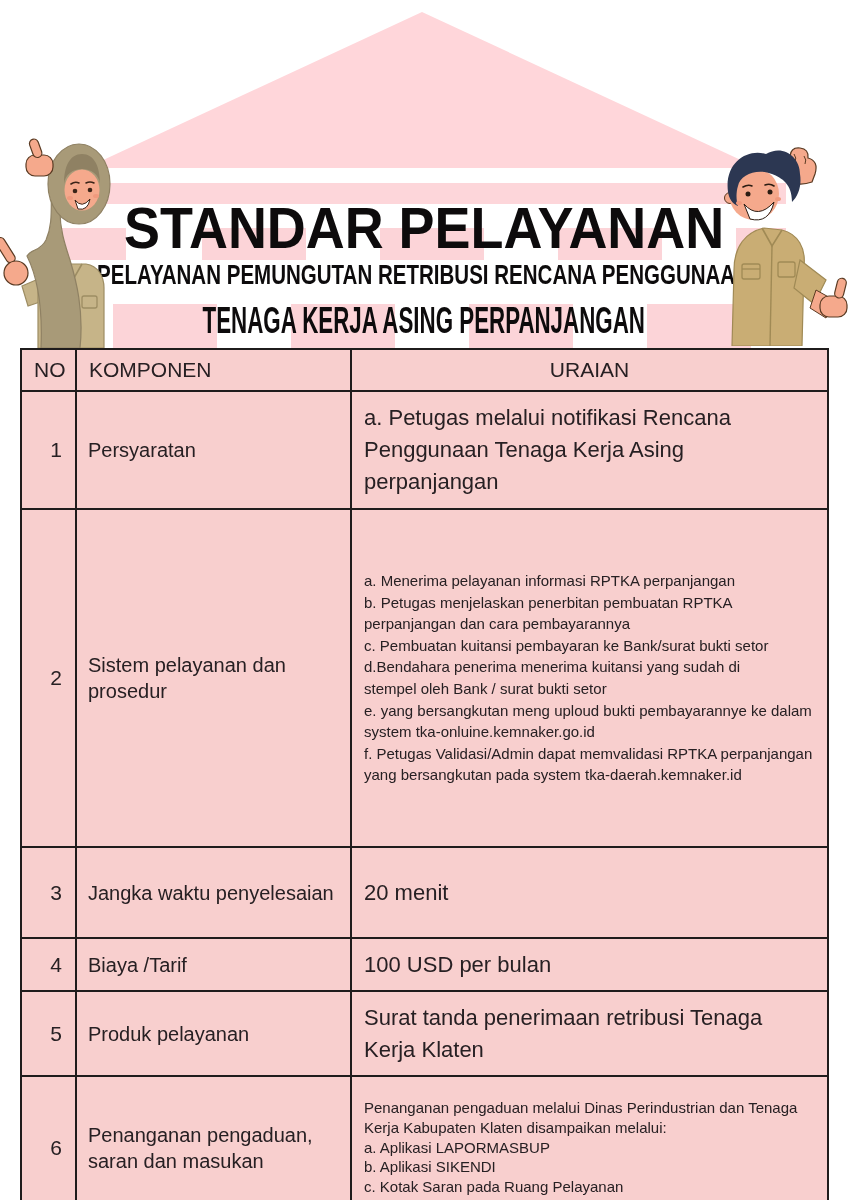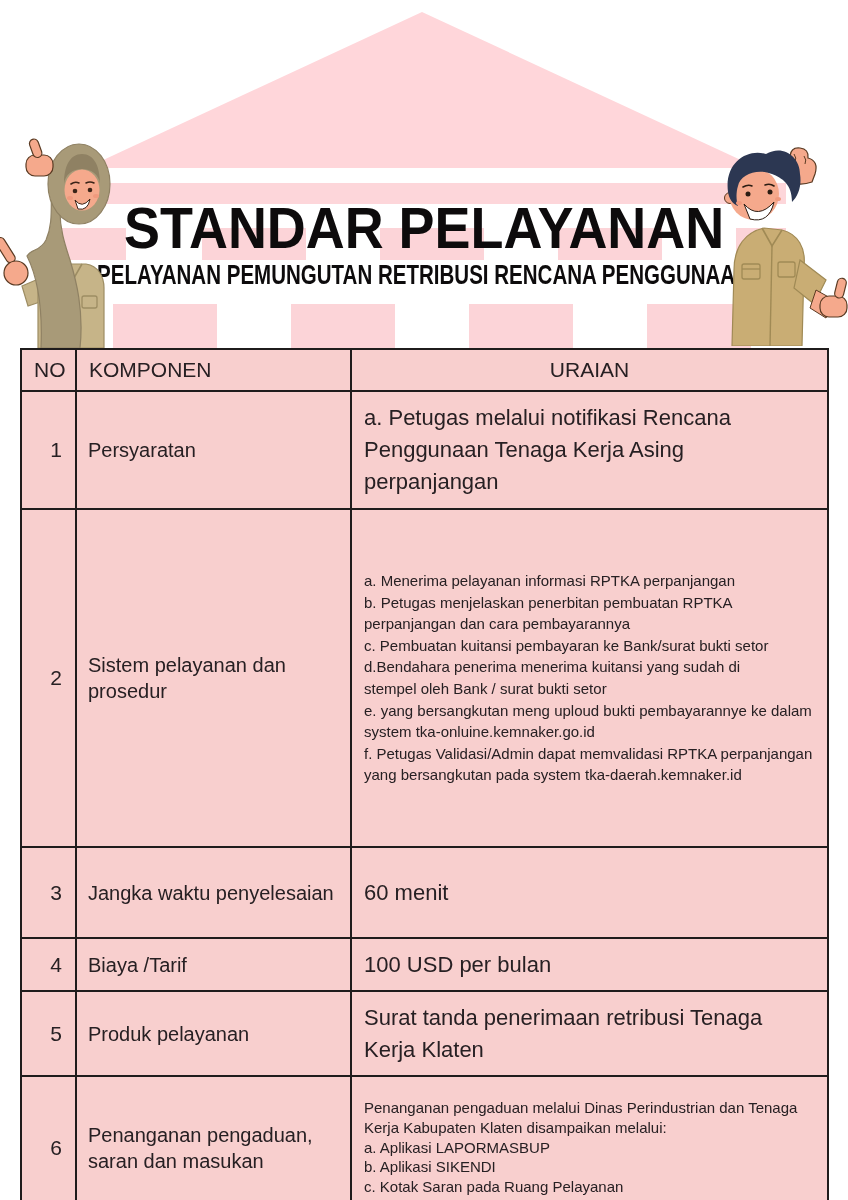--- a/index.html
+++ b/index.html
@@ -76,20 +76,23 @@
   <div class="brick brick-row3" style="left:291px;width:104px;"></div>
   <div class="brick brick-row3" style="left:469px;width:104px;"></div>
   <div class="brick brick-row3" style="left:647px;width:104px;"></div>
 
   <div class="title-wrap t-main">
       <span>STANDAR PELAYANAN</span>
     </div>
   <div class="title-wrap t-sub1">
       <span>PELAYANAN PEMUNGUTAN RETRIBUSI RENCANA PENGGUNAAN</span>
     </div>
+  <div class="title-wrap t-sub2">
+      <span>TENAGA KERJA ASING PERPANJANGAN</span>
+    </div>
 
   <table class="std">
     <colgroup>
         <col class="c-no">
         <col class="c-komp">
         <col class="c-ur">
       </colgroup>
     <thead>
       <tr>
         <th class="h-no">NO</th>
@@ -109,21 +112,21 @@
         <td class="ur">a. Menerima pelayanan informasi RPTKA perpanjangan
 b. Petugas menjelaskan penerbitan pembuatan RPTKA perpanjangan dan cara pembayarannya
 c. Pembuatan kuitansi pembayaran ke Bank/surat bukti setor d.Bendahara penerima menerima kuitansi yang sudah di
 stempel oleh Bank / surat bukti setor
 e. yang bersangkutan meng uploud bukti pembayarannye ke dalam system tka-onluine.kemnaker.go.id
 f. Petugas Validasi/Admin dapat memvalidasi RPTKA perpanjangan yang bersangkutan pada system tka-daerah.kemnaker.id</td>
       </tr>
       <tr class="r3">
         <td class="no">3</td>
         <td class="komp">Jangka waktu penyelesaian</td>
-        <td class="ur">60 menit</td>
+        <td class="ur">20 menit</td>
       </tr>
       <tr class="r4">
         <td class="no">4</td>
         <td class="komp">Biaya /Tarif</td>
         <td class="ur">100 USD per bulan</td>
       </tr>
       <tr class="r5">
         <td class="no">5</td>
         <td class="komp">Produk pelayanan</td>
         <td class="ur">Surat tanda penerimaan retribusi Tenaga Kerja Klaten</td>

